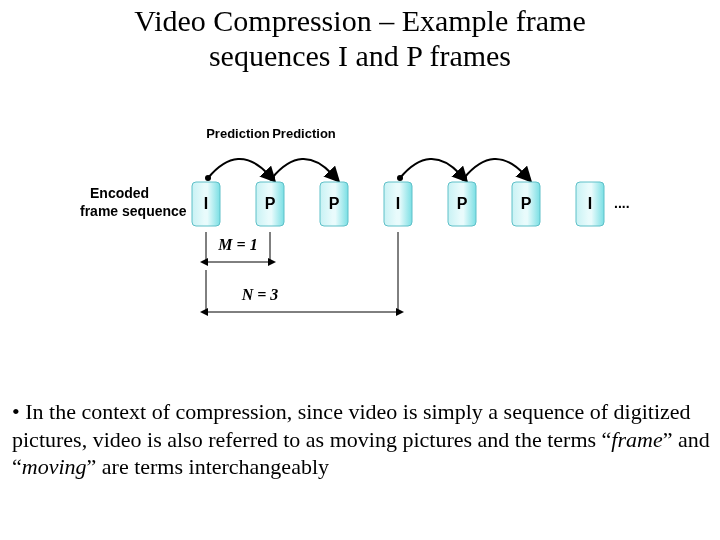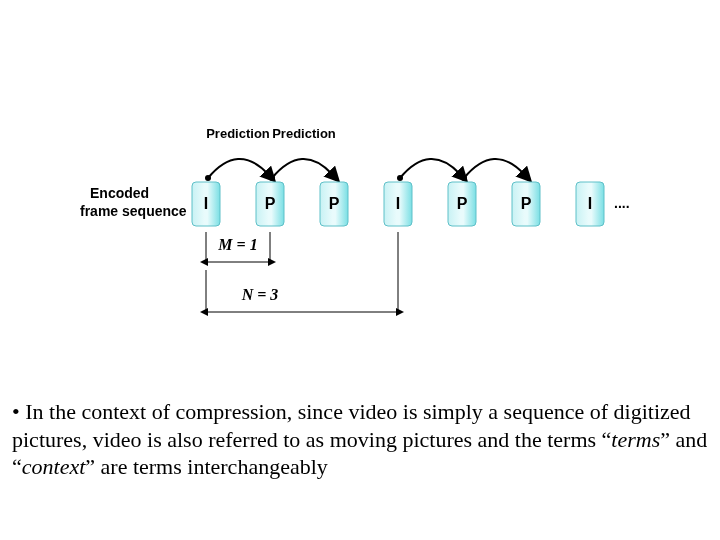--- a/index.html
+++ b/index.html
@@ -70,21 +70,22 @@
     line-height: 1.25;
   }
   .ital { font-style: italic; }
 </style>
 </head>
 <body>
 
 <div class="slide">
 
   <div class="title">
-    <br>
+    <span>Video Compression – Example frame</span><br>
+    <span>sequences I and P frames</span>
   </div>
 
   <div class="diagram">
     <svg width="560" height="230" viewBox="0 0 560 230">
       <defs>
         <linearGradient id="boxGrad" x1="0" y1="0" x2="1" y2="0">
           <stop offset="0%" stop-color="#c8f2f4"></stop>
           <stop offset="45%" stop-color="#e9fbfc"></stop>
           <stop offset="55%" stop-color="#e9fbfc"></stop>
           <stop offset="100%" stop-color="#7adfe4"></stop>
@@ -161,16 +162,16 @@
       <g>
         <line x1="126" y1="150" x2="126" y2="192" stroke="#000"></line>
         <line x1="318" y1="112" x2="318" y2="192" stroke="#000"></line>
         <line x1="126" y1="192" x2="318" y2="192" stroke="#000" marker-start="url(#arrL)" marker-end="url(#arrR)"></line>
         <text class="italic-label" x="180" y="180">N = 3</text>
       </g>
     </svg>
   </div>
 
   <div class="bullet">
-    <span>• In the context of compression, since video is simply a sequence of digitized pictures, video is also referred to as moving pictures and the terms </span><span>“</span><span class="ital">terms</span><span>”</span><span> and </span><span>“</span><span class="ital">context</span><span>”</span><span> are terms interchangeably</span>
+    <span>• In the context of compression, since video is simply a sequence of digitized pictures, video is also referred to as moving pictures and the terms </span><span>“</span><span class="ital">frame</span><span>”</span><span> and </span><span>“</span><span class="ital">moving</span><span>”</span><span> are terms interchangeably</span>
   </div>
 
 </div>
 
 </body></html>

